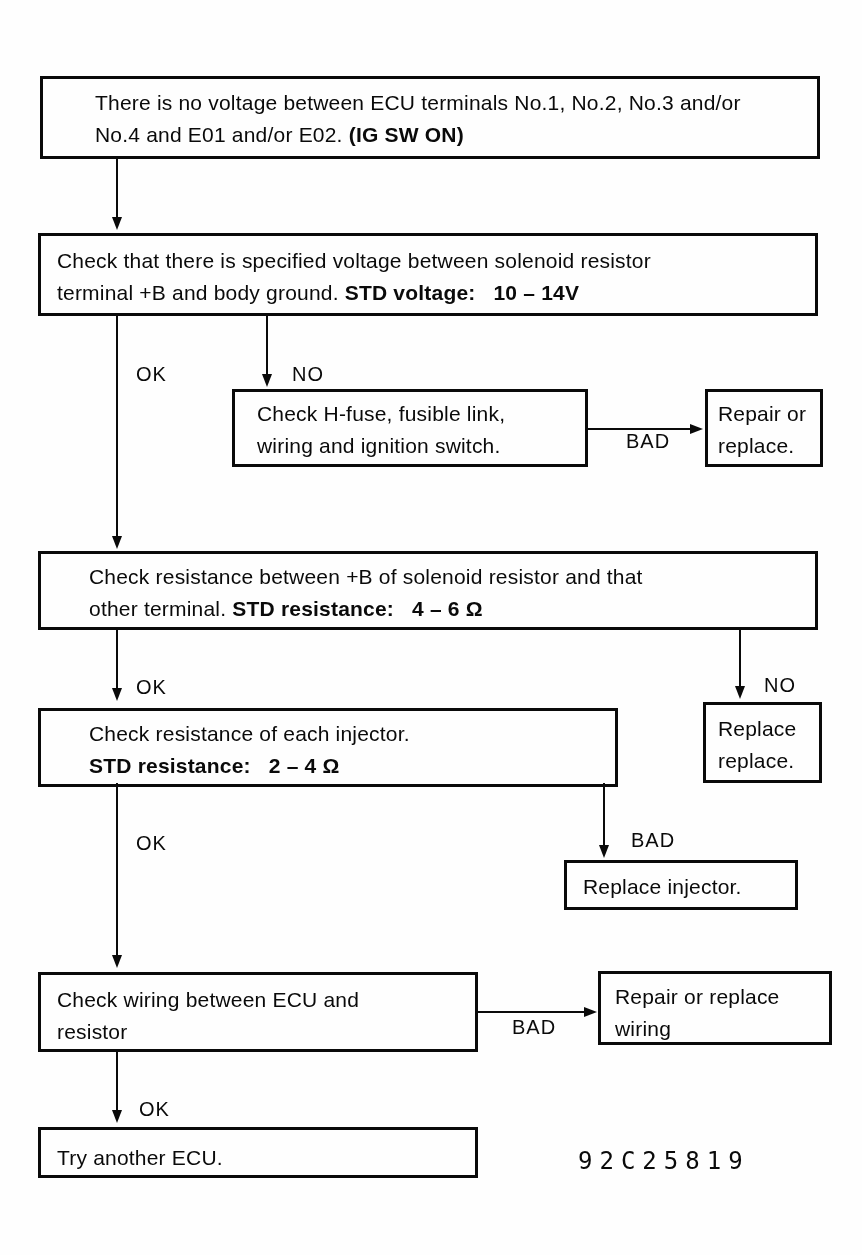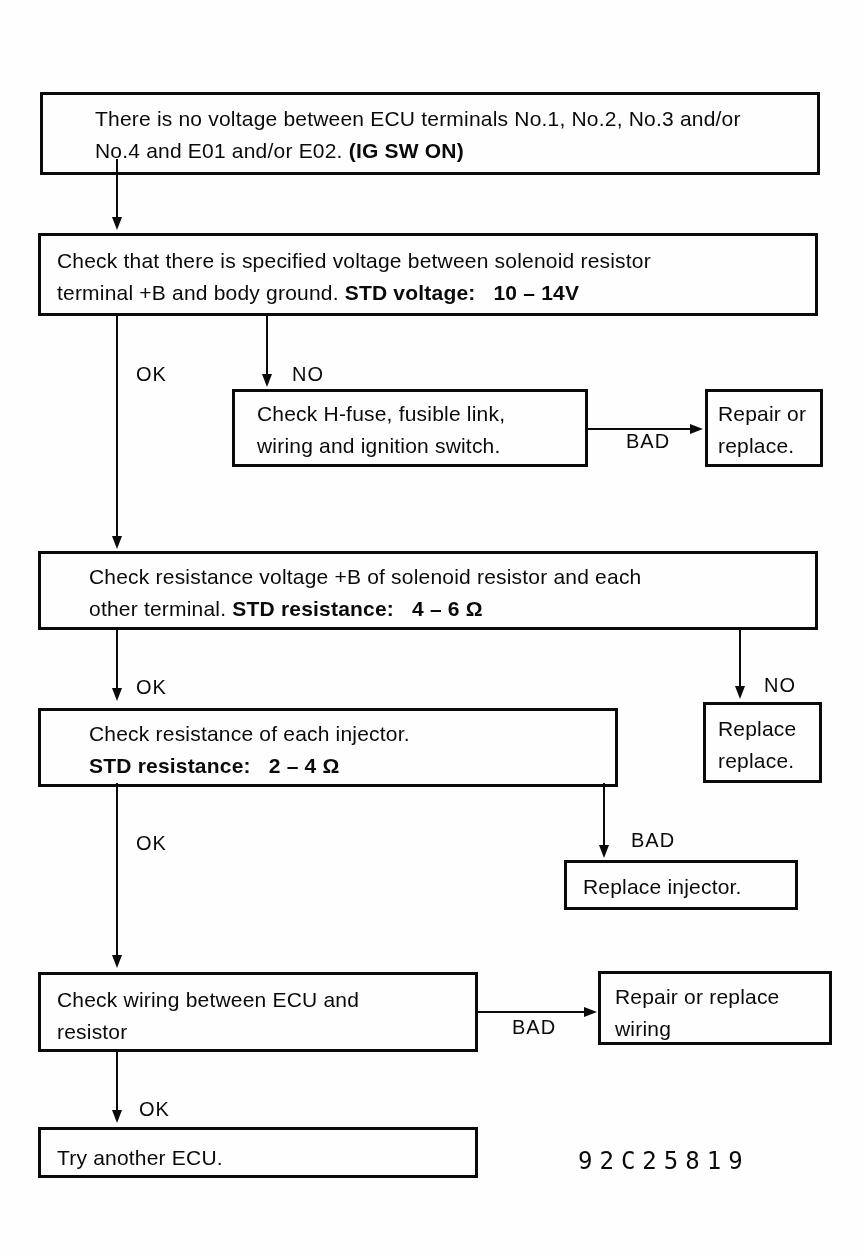--- a/index.html
+++ b/index.html
@@ -66,21 +66,21 @@
     font-size: 24px;
     letter-spacing: 7px;
     white-space: nowrap;
   }
 </style>
 </head>
 <body>
 
 <div class="page">
 
-  <div class="node" style="left:40px; top:92px; width:780px; height:83px; padding:8px 10px 0 52px;">
+  <div class="node" style="left:40px; top:76px; width:780px; height:83px; padding:8px 10px 0 52px;">
     <div class="line">
       <span>There is no voltage between ECU terminals No.1, No.2, No.3 and/or</span>
     </div>
     <div class="line">
       <span>No.4 and E01 and/or E02. </span><span class="b">(IG SW ON)</span>
     </div>
   </div>
 
   <div class="vline" style="left:116px; top:159px; height:60px;"></div>
   <div class="arrow-down" style="left:112px; top:217px;"></div>
@@ -119,21 +119,21 @@
     <div class="line">
       <span>Repair or</span>
     </div>
     <div class="line">
       <span>replace.</span>
     </div>
   </div>
 
   <div class="node" style="left:38px; top:551px; width:780px; height:79px; padding:7px 10px 0 48px;">
     <div class="line">
-      <span>Check resistance voltage +B of solenoid resistor and each</span>
+      <span>Check resistance between +B of solenoid resistor and that</span>
     </div>
     <div class="line">
       <span>other terminal. </span><span class="spec-label">STD resistance:</span><span class="spec-value">4 – 6 Ω</span>
     </div>
   </div>
 
   <span class="edge-label" style="left:136px; top:640px;">OK</span>
   <div class="vline" style="left:116px; top:630px; height:60px;"></div>
   <div class="arrow-down" style="left:112px; top:688px;"></div>
 

